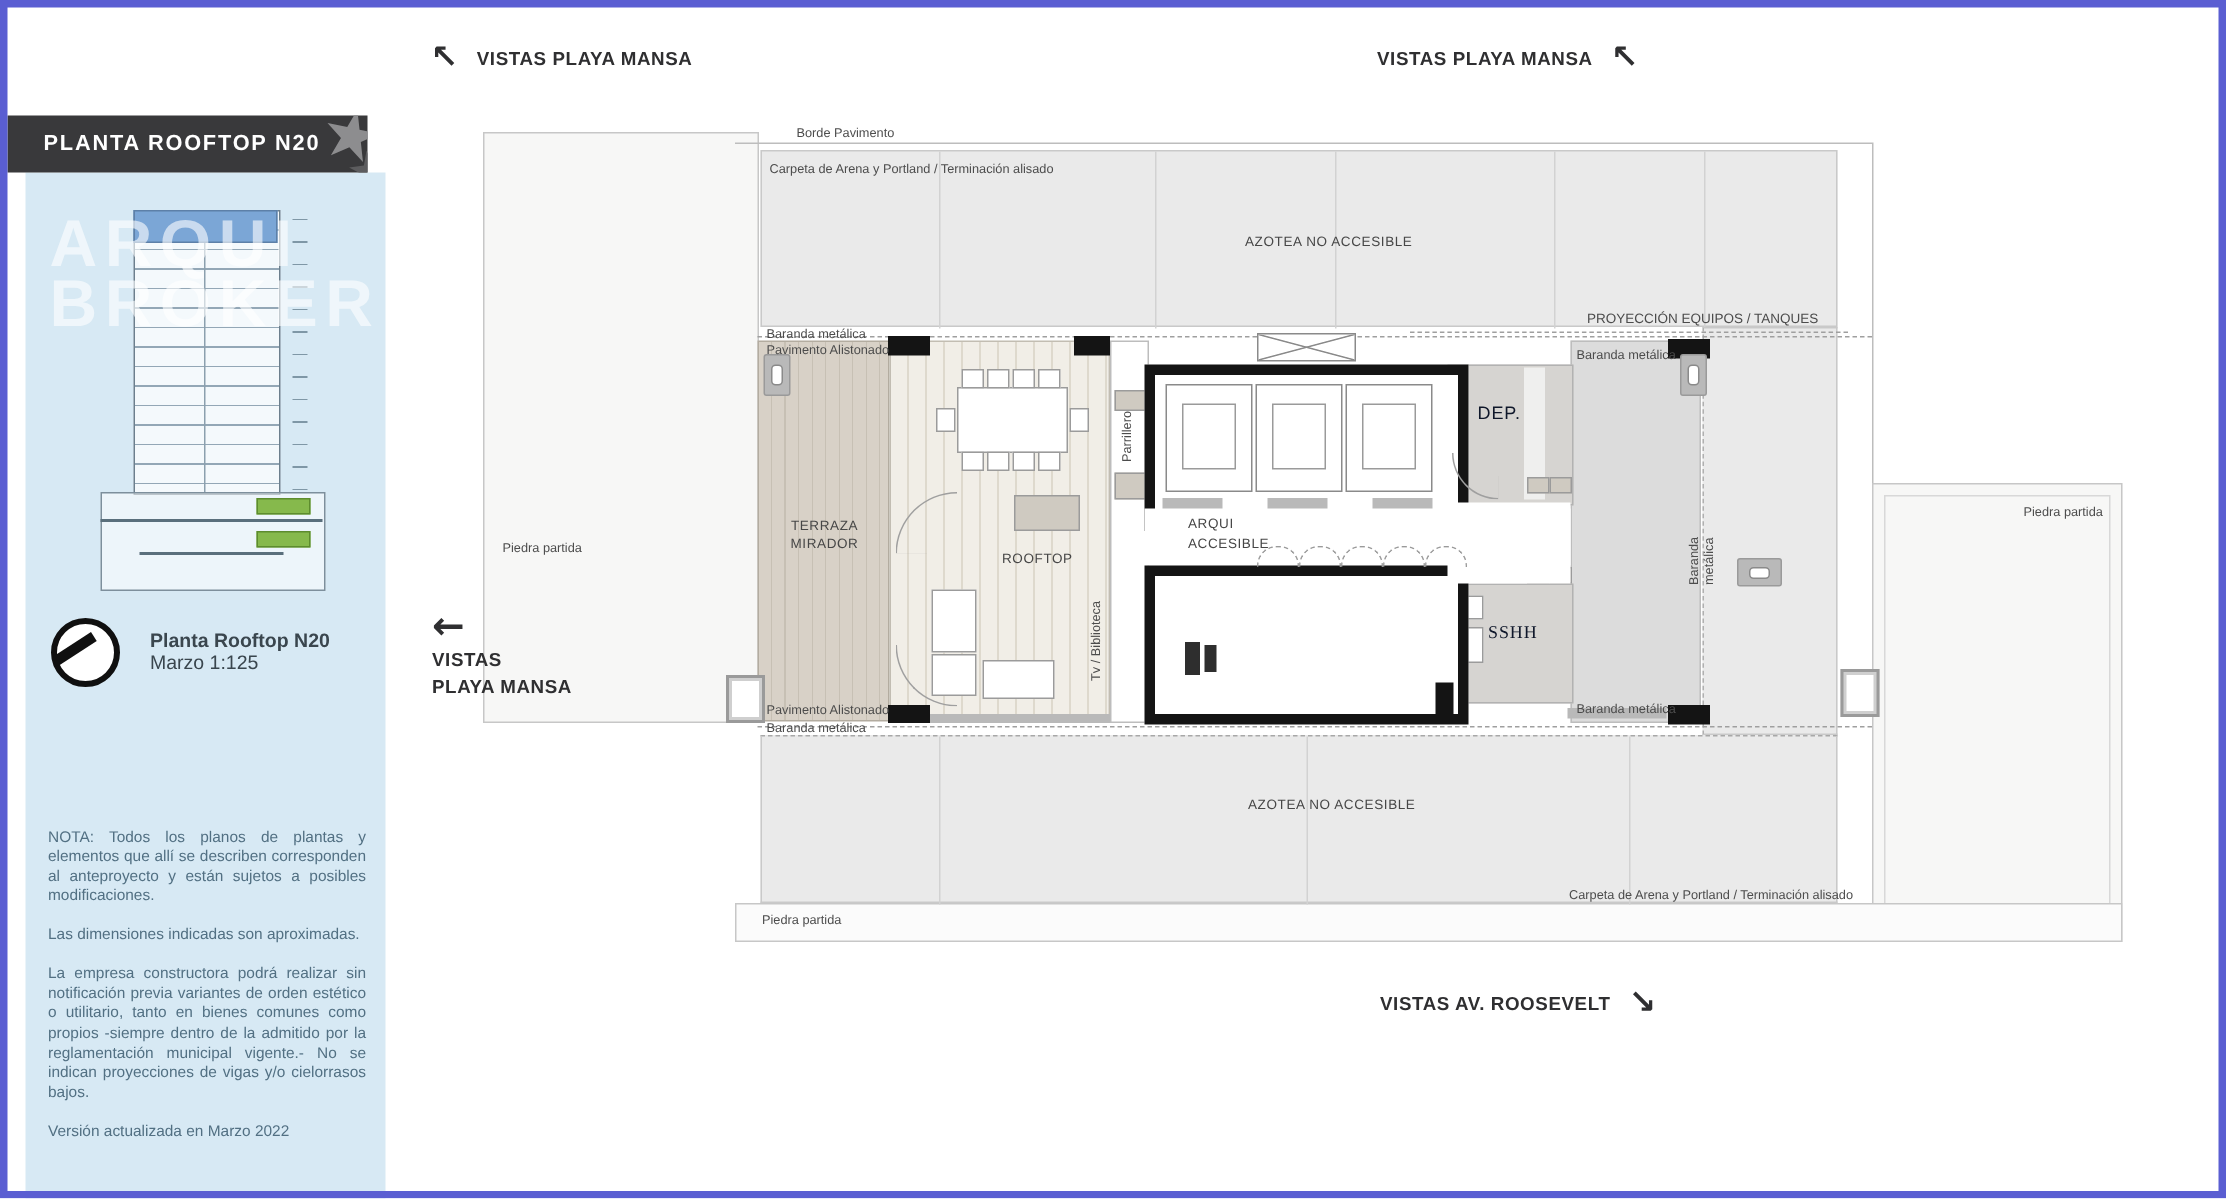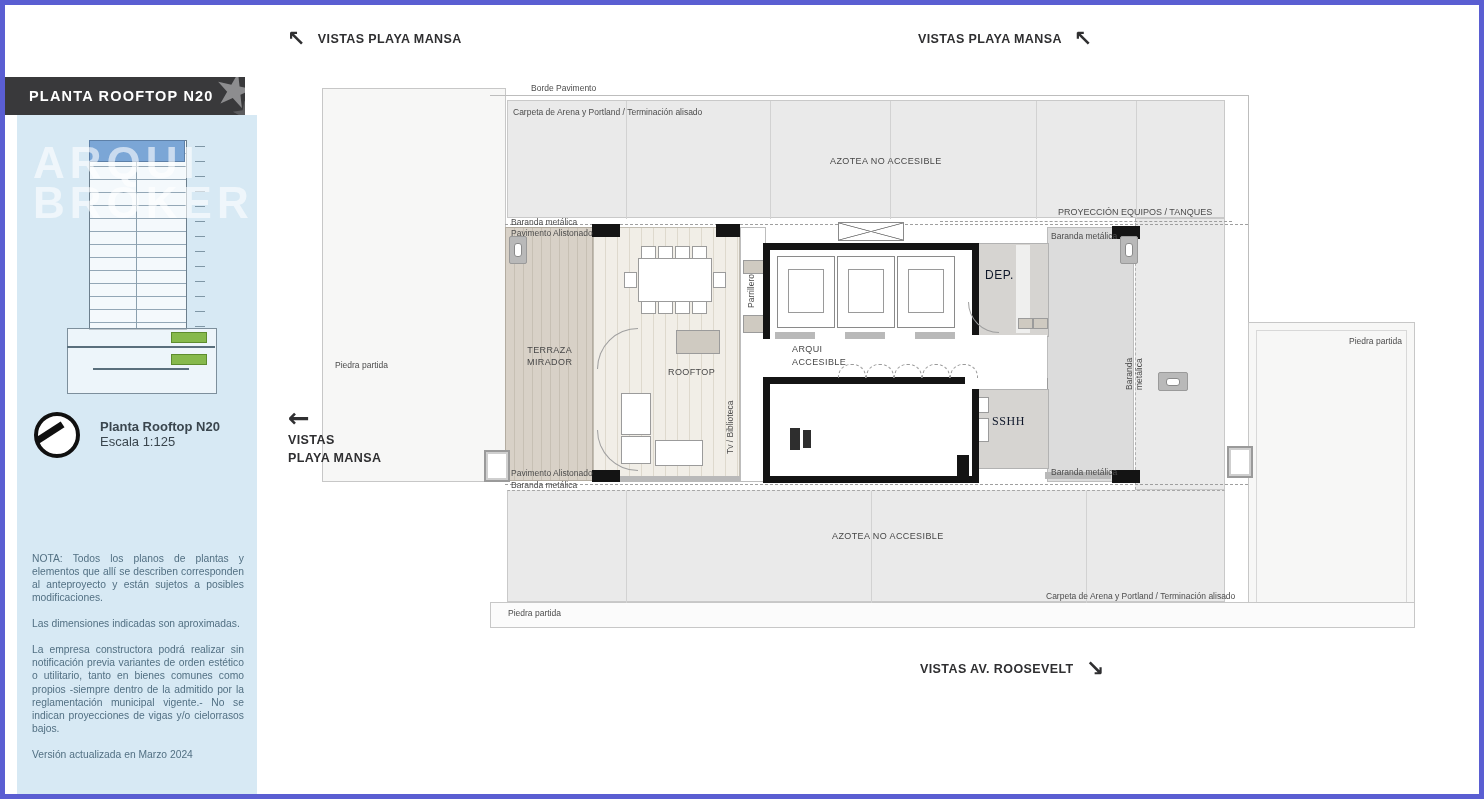--- a/index.html
+++ b/index.html
@@ -120,29 +120,29 @@
     <div class="abs watermark">
       <div>ARQUI</div>
       <div>BROKER</div>
     </div>
 
     <div class="abs compass">
       <div class="needle"></div>
     </div>
     <div class="abs scale-txt">
       <div class="scale-title">Planta Rooftop N20</div>
-      <div>Escala 1:125</div>
+      <div>Marzo 1:125</div>
     </div>
 
 
     <div class="abs notes">
       <p>NOTA: Todos los planos de plantas y elementos que allí se describen corresponden al anteproyecto y están sujetos a posibles modificaciones.</p>
       <p class="nojust">Las dimensiones indicadas son aproximadas.</p>
       <p>La empresa constructora podrá realizar sin notificación previa variantes de orden estético o utilitario, tanto en bienes comunes como propios -siempre dentro de la admitido por la reglamentación municipal vigente.- No se indican proyecciones de vigas y/o cielorrasos bajos.</p>
-      <p class="nojust">Versión actualizada en Marzo 2024</p>
+      <p class="nojust">Versión actualizada en Marzo 2022</p>
     </div>
   </div>
 
   <div class="abs dir" style="left:287px;top:28px;">
     <span class="arrow">↖</span>
     <span>VISTAS PLAYA MANSA</span>
   </div>
   <div class="abs dir" style="left:918px;top:28px;">
     <span>VISTAS PLAYA MANSA</span>
     <span class="arrow">↖</span>

